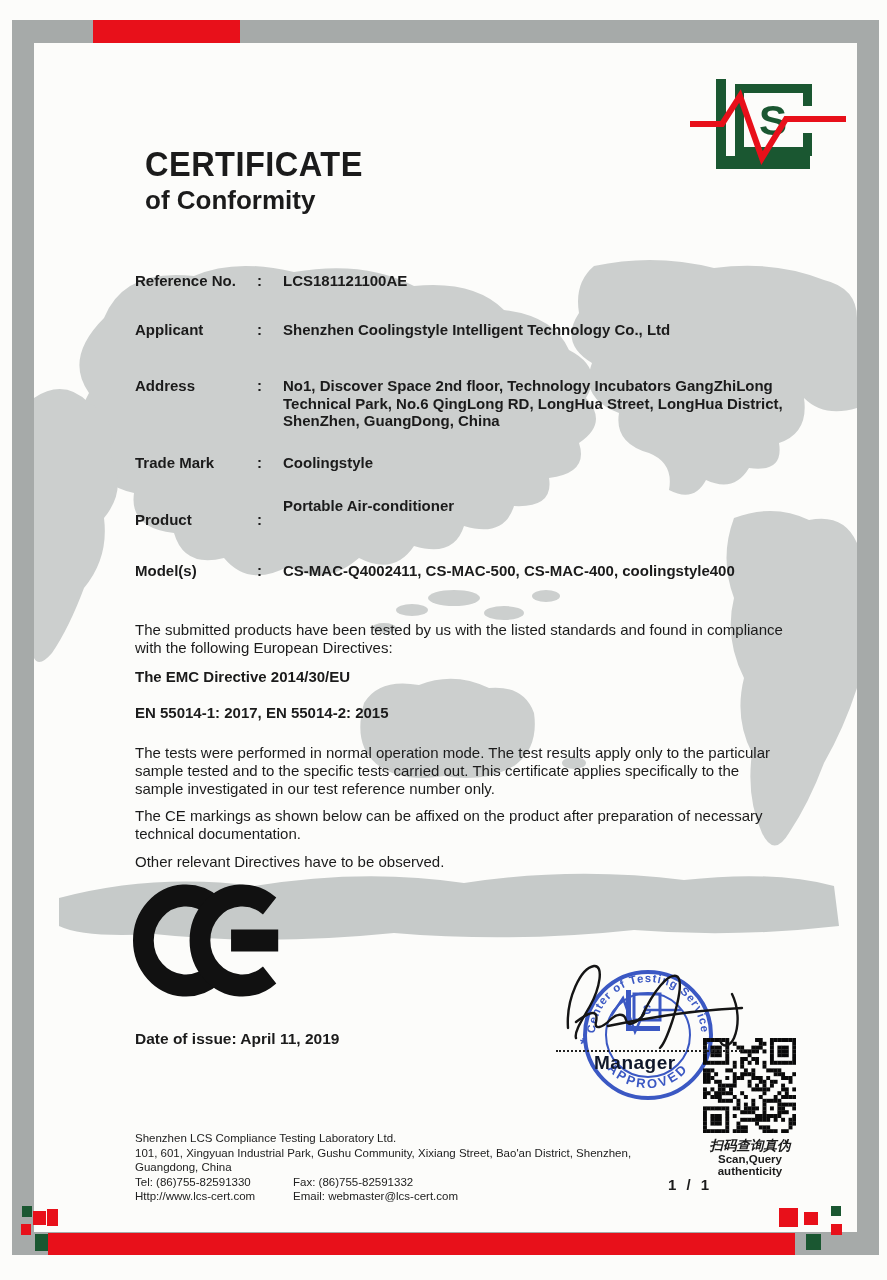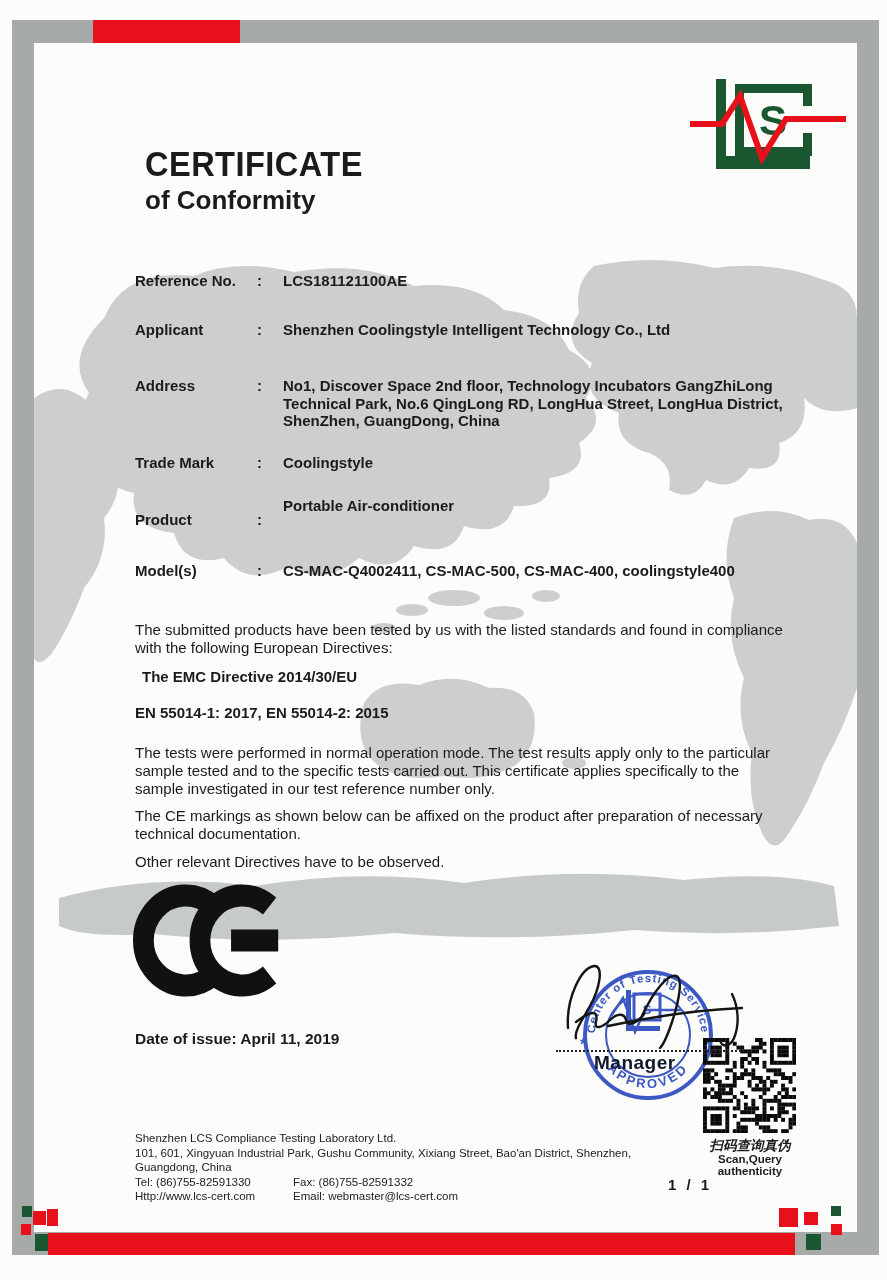--- a/index.html
+++ b/index.html
@@ -111,21 +111,21 @@
 
   <div class="txt f-label" style="top:511px;">Product</div>
   <div class="txt f-colon" style="top:511px;">:</div>
   <div class="txt f-value" style="top:497px;">Portable Air-conditioner</div>
 
   <div class="txt f-label" style="top:562px;">Model(s)</div>
   <div class="txt f-colon" style="top:562px;">:</div>
   <div class="txt f-value" style="top:562px;">CS-MAC-Q4002411, CS-MAC-500, CS-MAC-400, coolingstyle400</div>
 
   <div class="para" style="top:621px;">The submitted products have been tested by us with the listed standards and found in compliance with the following European Directives:</div>
-  <div class="para b" style="top:668px;margin-left:7px;">The EMC Directive 2014/30/EU</div>
+  <div class="para b" style="top:668px;">The EMC Directive 2014/30/EU</div>
   <div class="para b" style="top:704px;">EN 55014-1: 2017, EN 55014-2: 2015</div>
   <div class="para" style="top:744px;">The tests were performed in normal operation mode. The test results apply only to the particular sample tested and to the specific tests carried out. This certificate applies specifically to the sample investigated in our test reference number only.</div>
   <div class="para" style="top:853px;">Other relevant Directives have to be observed.</div>
   <div class="para" style="top:807px;">The CE markings as shown below can be affixed on the product after preparation of necessary technical documentation.</div>
 
   <svg class="abs" style="left:133px;top:884px;z-index:2;" width="165" height="113" viewBox="0 0 175 113" preserveAspectRatio="none" aria-label="CE">
     <g fill="none" stroke="#111" stroke-width="22">
       <path d="M 84.9 22.0 A 45 45 0 1 0 84.9 91.0"></path>
       <path d="M 144.9 22.0 A 45 45 0 1 0 144.9 91.0"></path>
     </g>

